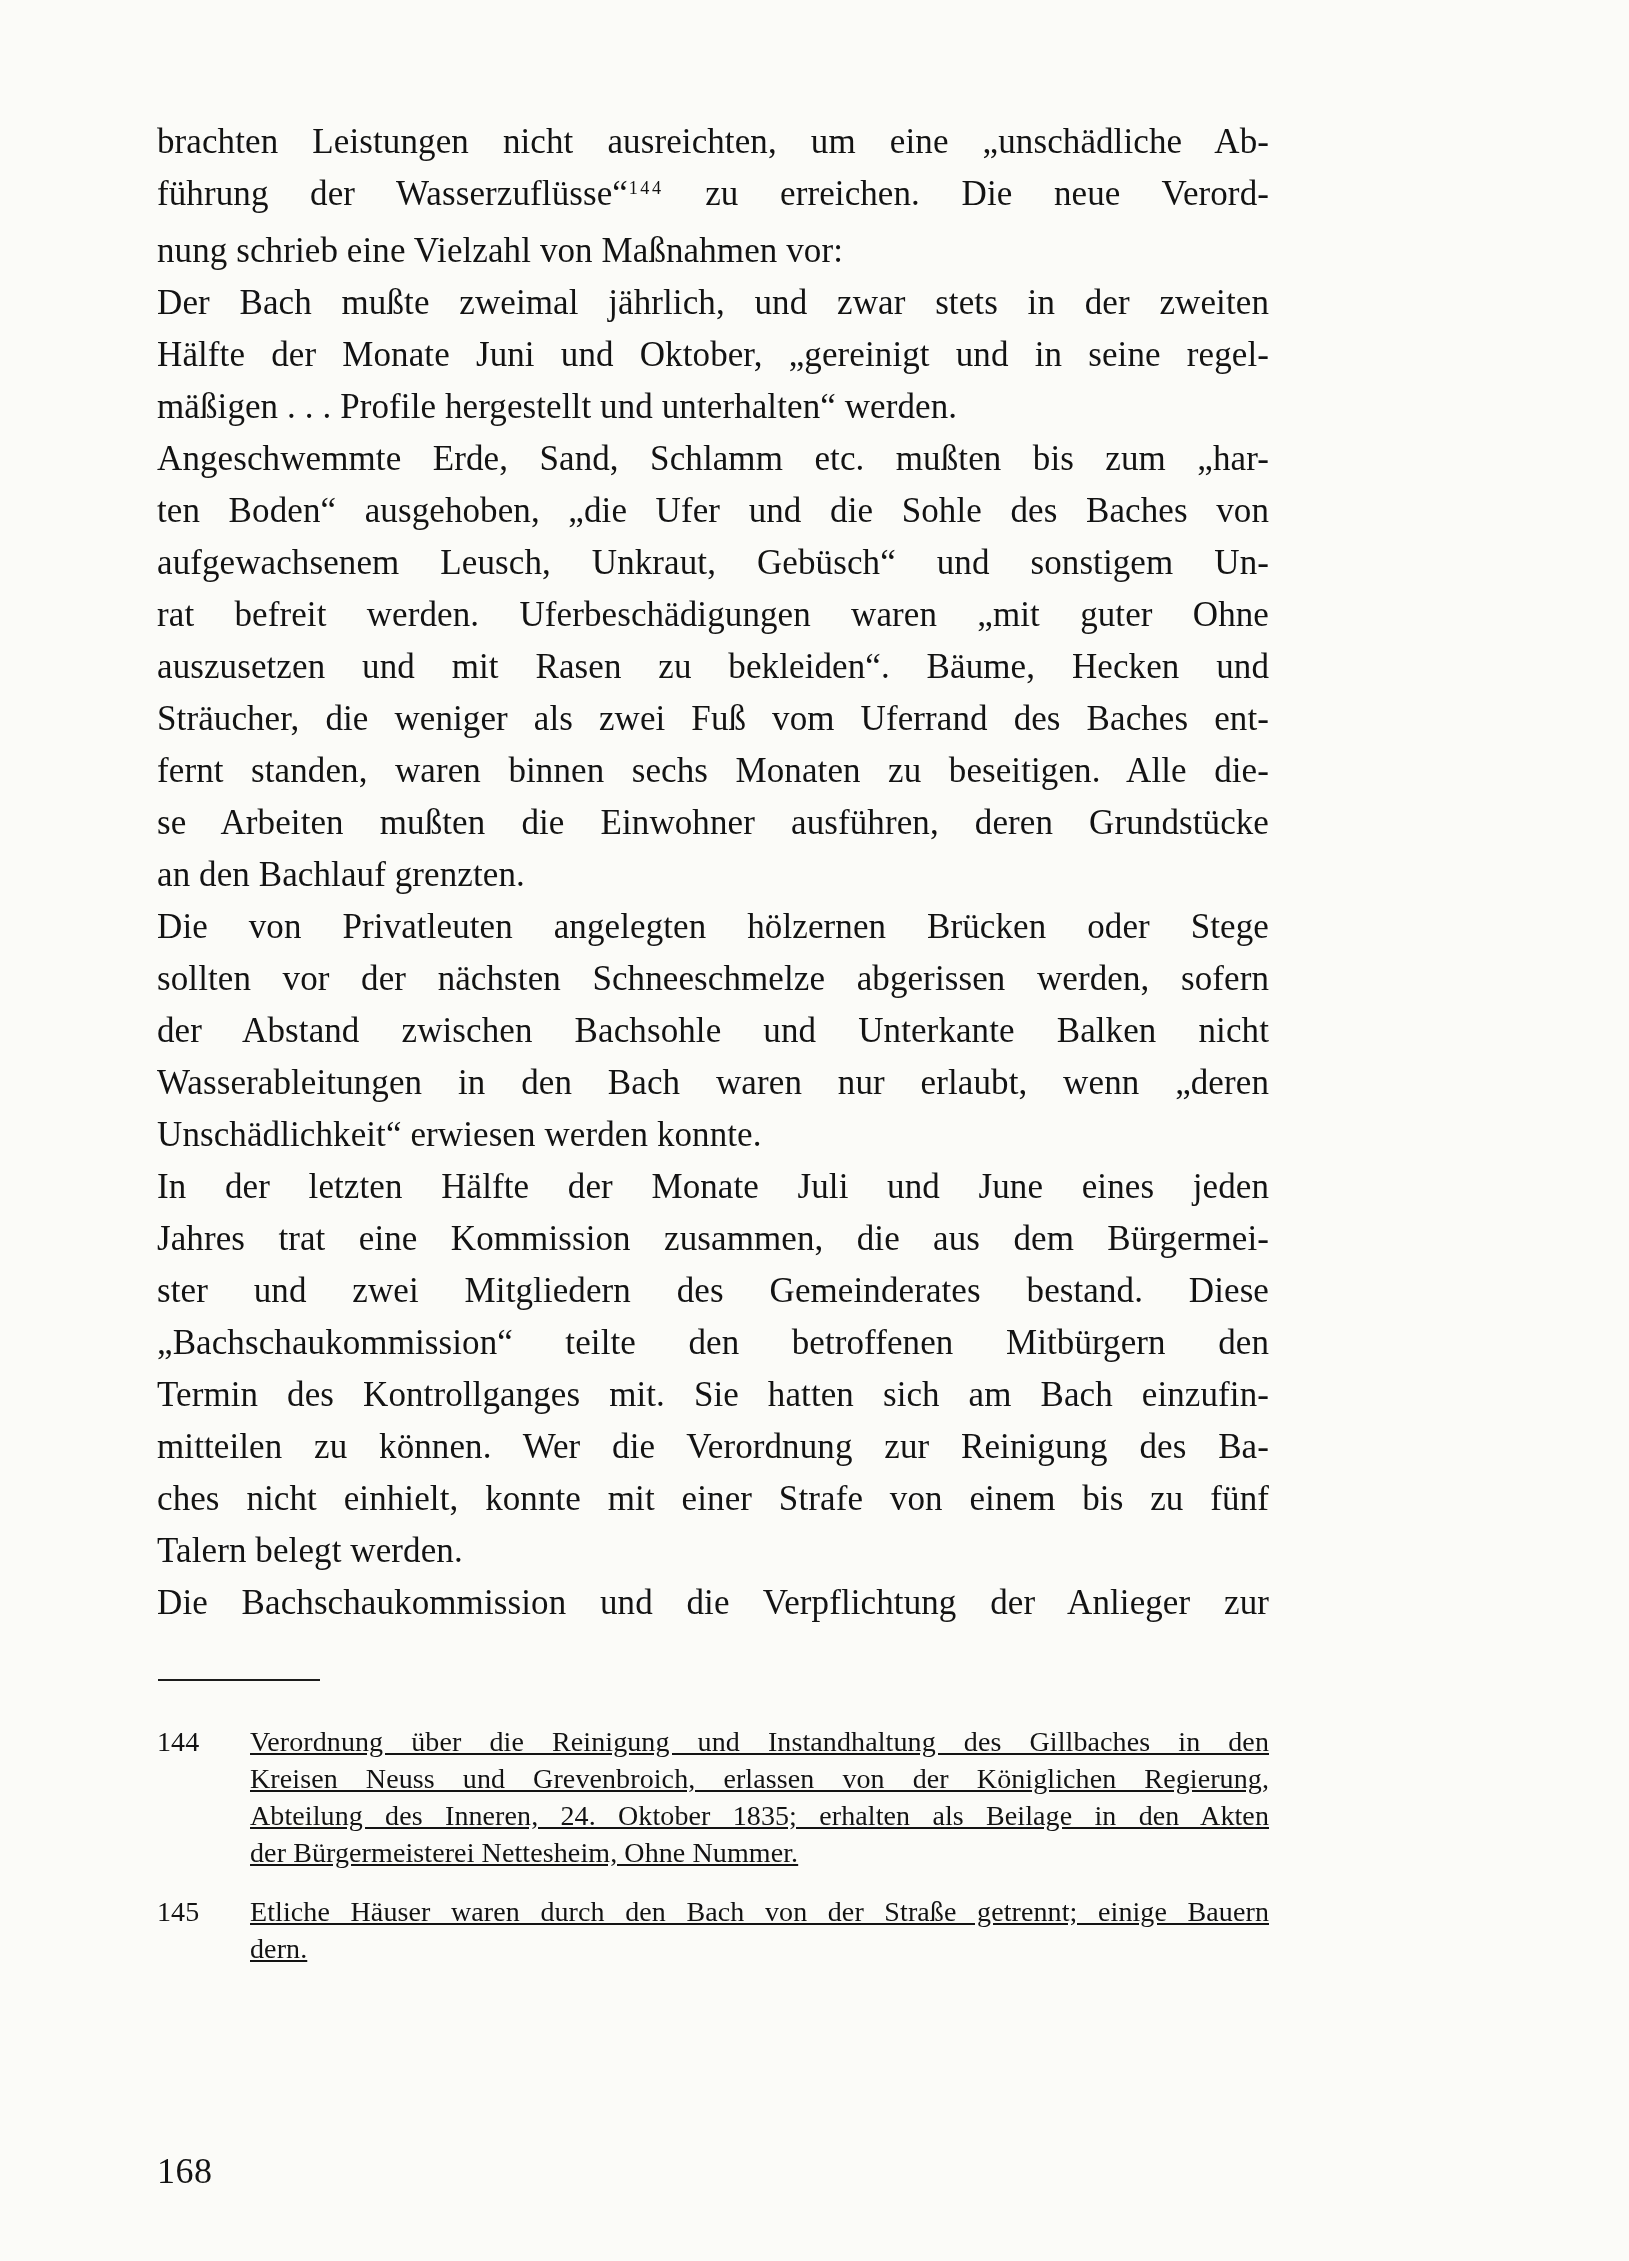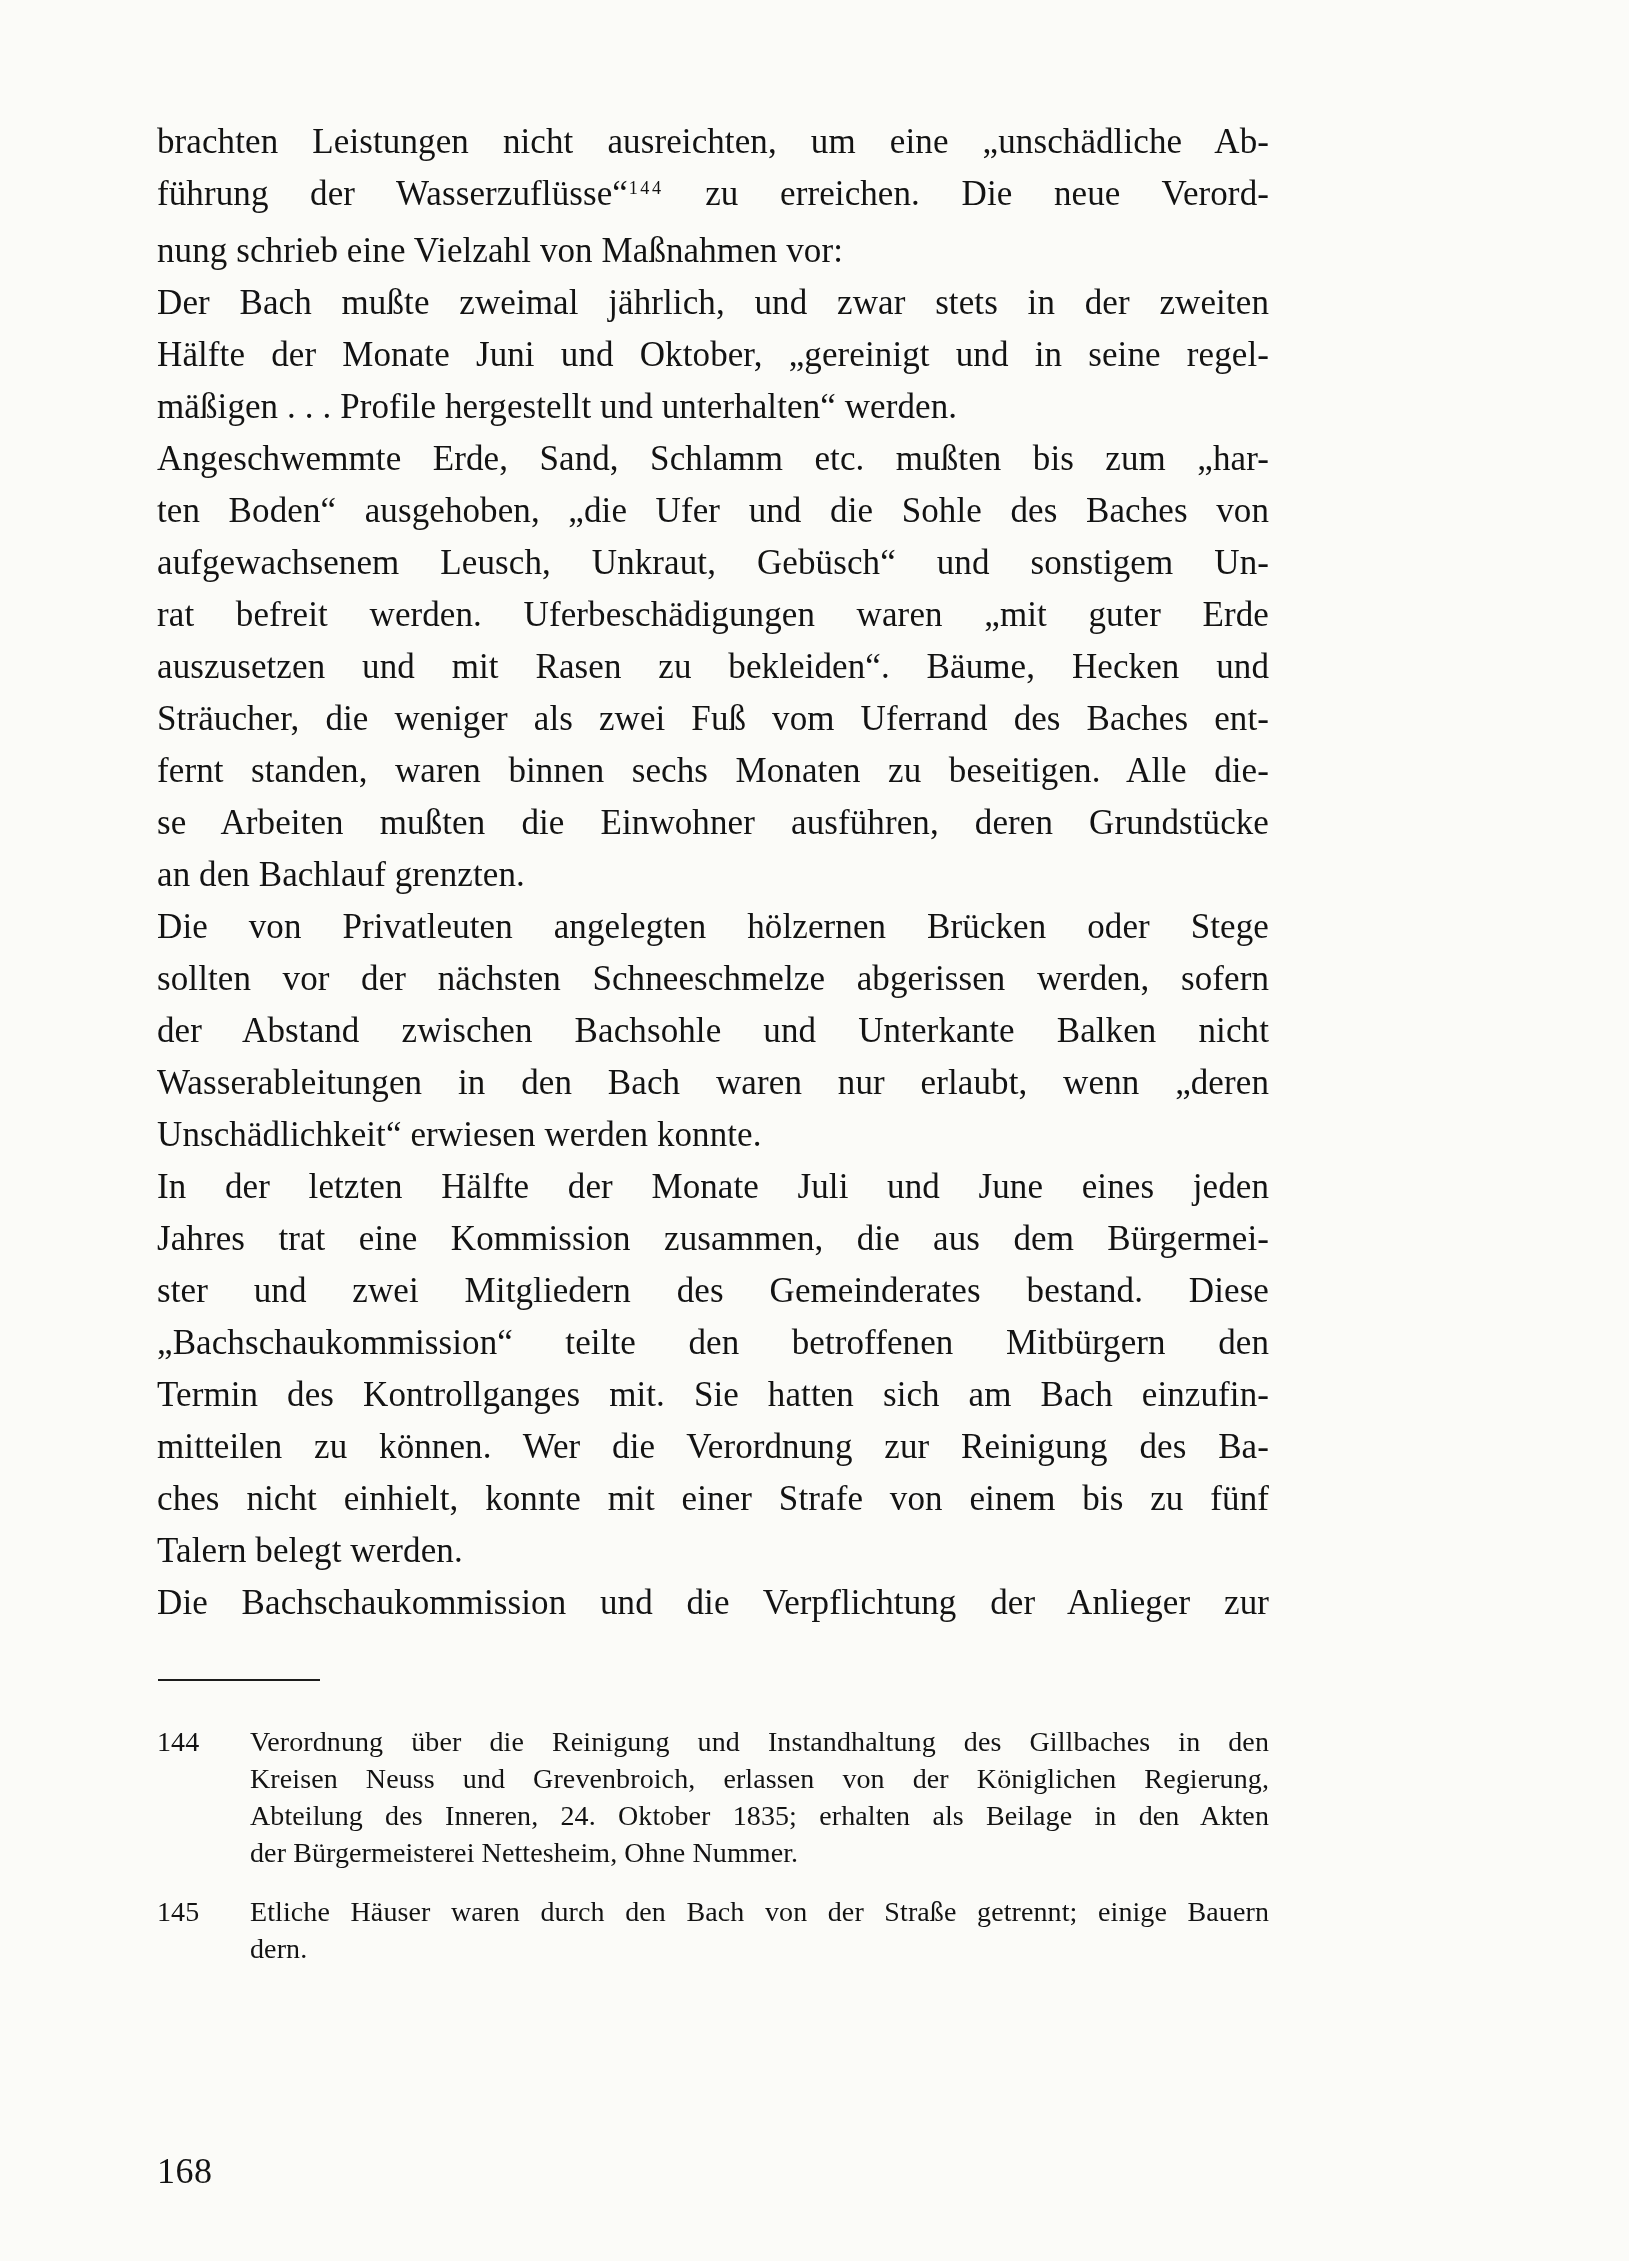--- a/index.html
+++ b/index.html
@@ -57,20 +57,21 @@
       position: relative;
       margin-bottom: 21.6px;
     }
     .fn-num {
       position: absolute;
       left: 0;
       top: 0;
     }
     .fn-text {
       margin-left: 93px;
+      text-decoration: underline;
     }
     .page-number {
       position: absolute;
       left: 157px;
       bottom: 69px;
       font-size: 36px;
       letter-spacing: 0.5px;
       margin-top: 32px;
     }
   </style>
@@ -81,21 +82,21 @@
   <section class="body-text">
       <div class="line just">brachten Leistungen nicht ausreichten, um eine „unschädliche Ab-</div>
       <div class="line just">führung der Wasserzuflüsse“<sup class="fn-ref">144</sup> zu erreichen. Die neue Verord-</div>
       <div class="line">nung schrieb eine Vielzahl von Maßnahmen vor:</div>
       <div class="line just">Der Bach mußte zweimal jährlich, und zwar stets in der zweiten</div>
       <div class="line just">Hälfte der Monate Juni und Oktober, „gereinigt und in seine regel-</div>
       <div class="line">mäßigen . . . Profile hergestellt und unterhalten“ werden.</div>
       <div class="line just">Angeschwemmte Erde, Sand, Schlamm etc. mußten bis zum „har-</div>
       <div class="line just">ten Boden“ ausgehoben, „die Ufer und die Sohle des Baches von</div>
       <div class="line just">aufgewachsenem Leusch, Unkraut, Gebüsch“ und sonstigem Un-</div>
-      <div class="line just">rat befreit werden. Uferbeschädigungen waren „mit guter Erde</div>
+      <div class="line just">rat befreit werden. Uferbeschädigungen waren „mit guter Ohne</div>
       <div class="line just">auszusetzen und mit Rasen zu bekleiden“. Bäume, Hecken und</div>
       <div class="line just">Sträucher, die weniger als zwei Fuß vom Uferrand des Baches ent-</div>
       <div class="line just">fernt standen, waren binnen sechs Monaten zu beseitigen. Alle die-</div>
       <div class="line just">se Arbeiten mußten die Einwohner ausführen, deren Grundstücke</div>
       <div class="line">an den Bachlauf grenzten.</div>
       <div class="line just">Die von Privatleuten angelegten hölzernen Brücken oder Stege</div>
       <div class="line just">sollten vor der nächsten Schneeschmelze abgerissen werden, sofern</div>
       <div class="line just">der Abstand zwischen Bachsohle und Unterkante Balken nicht</div>
       <div class="line just">Wasserableitungen in den Bach waren nur erlaubt, wenn „deren</div>
       <div class="line">Unschädlichkeit“ erwiesen werden konnte.</div>

